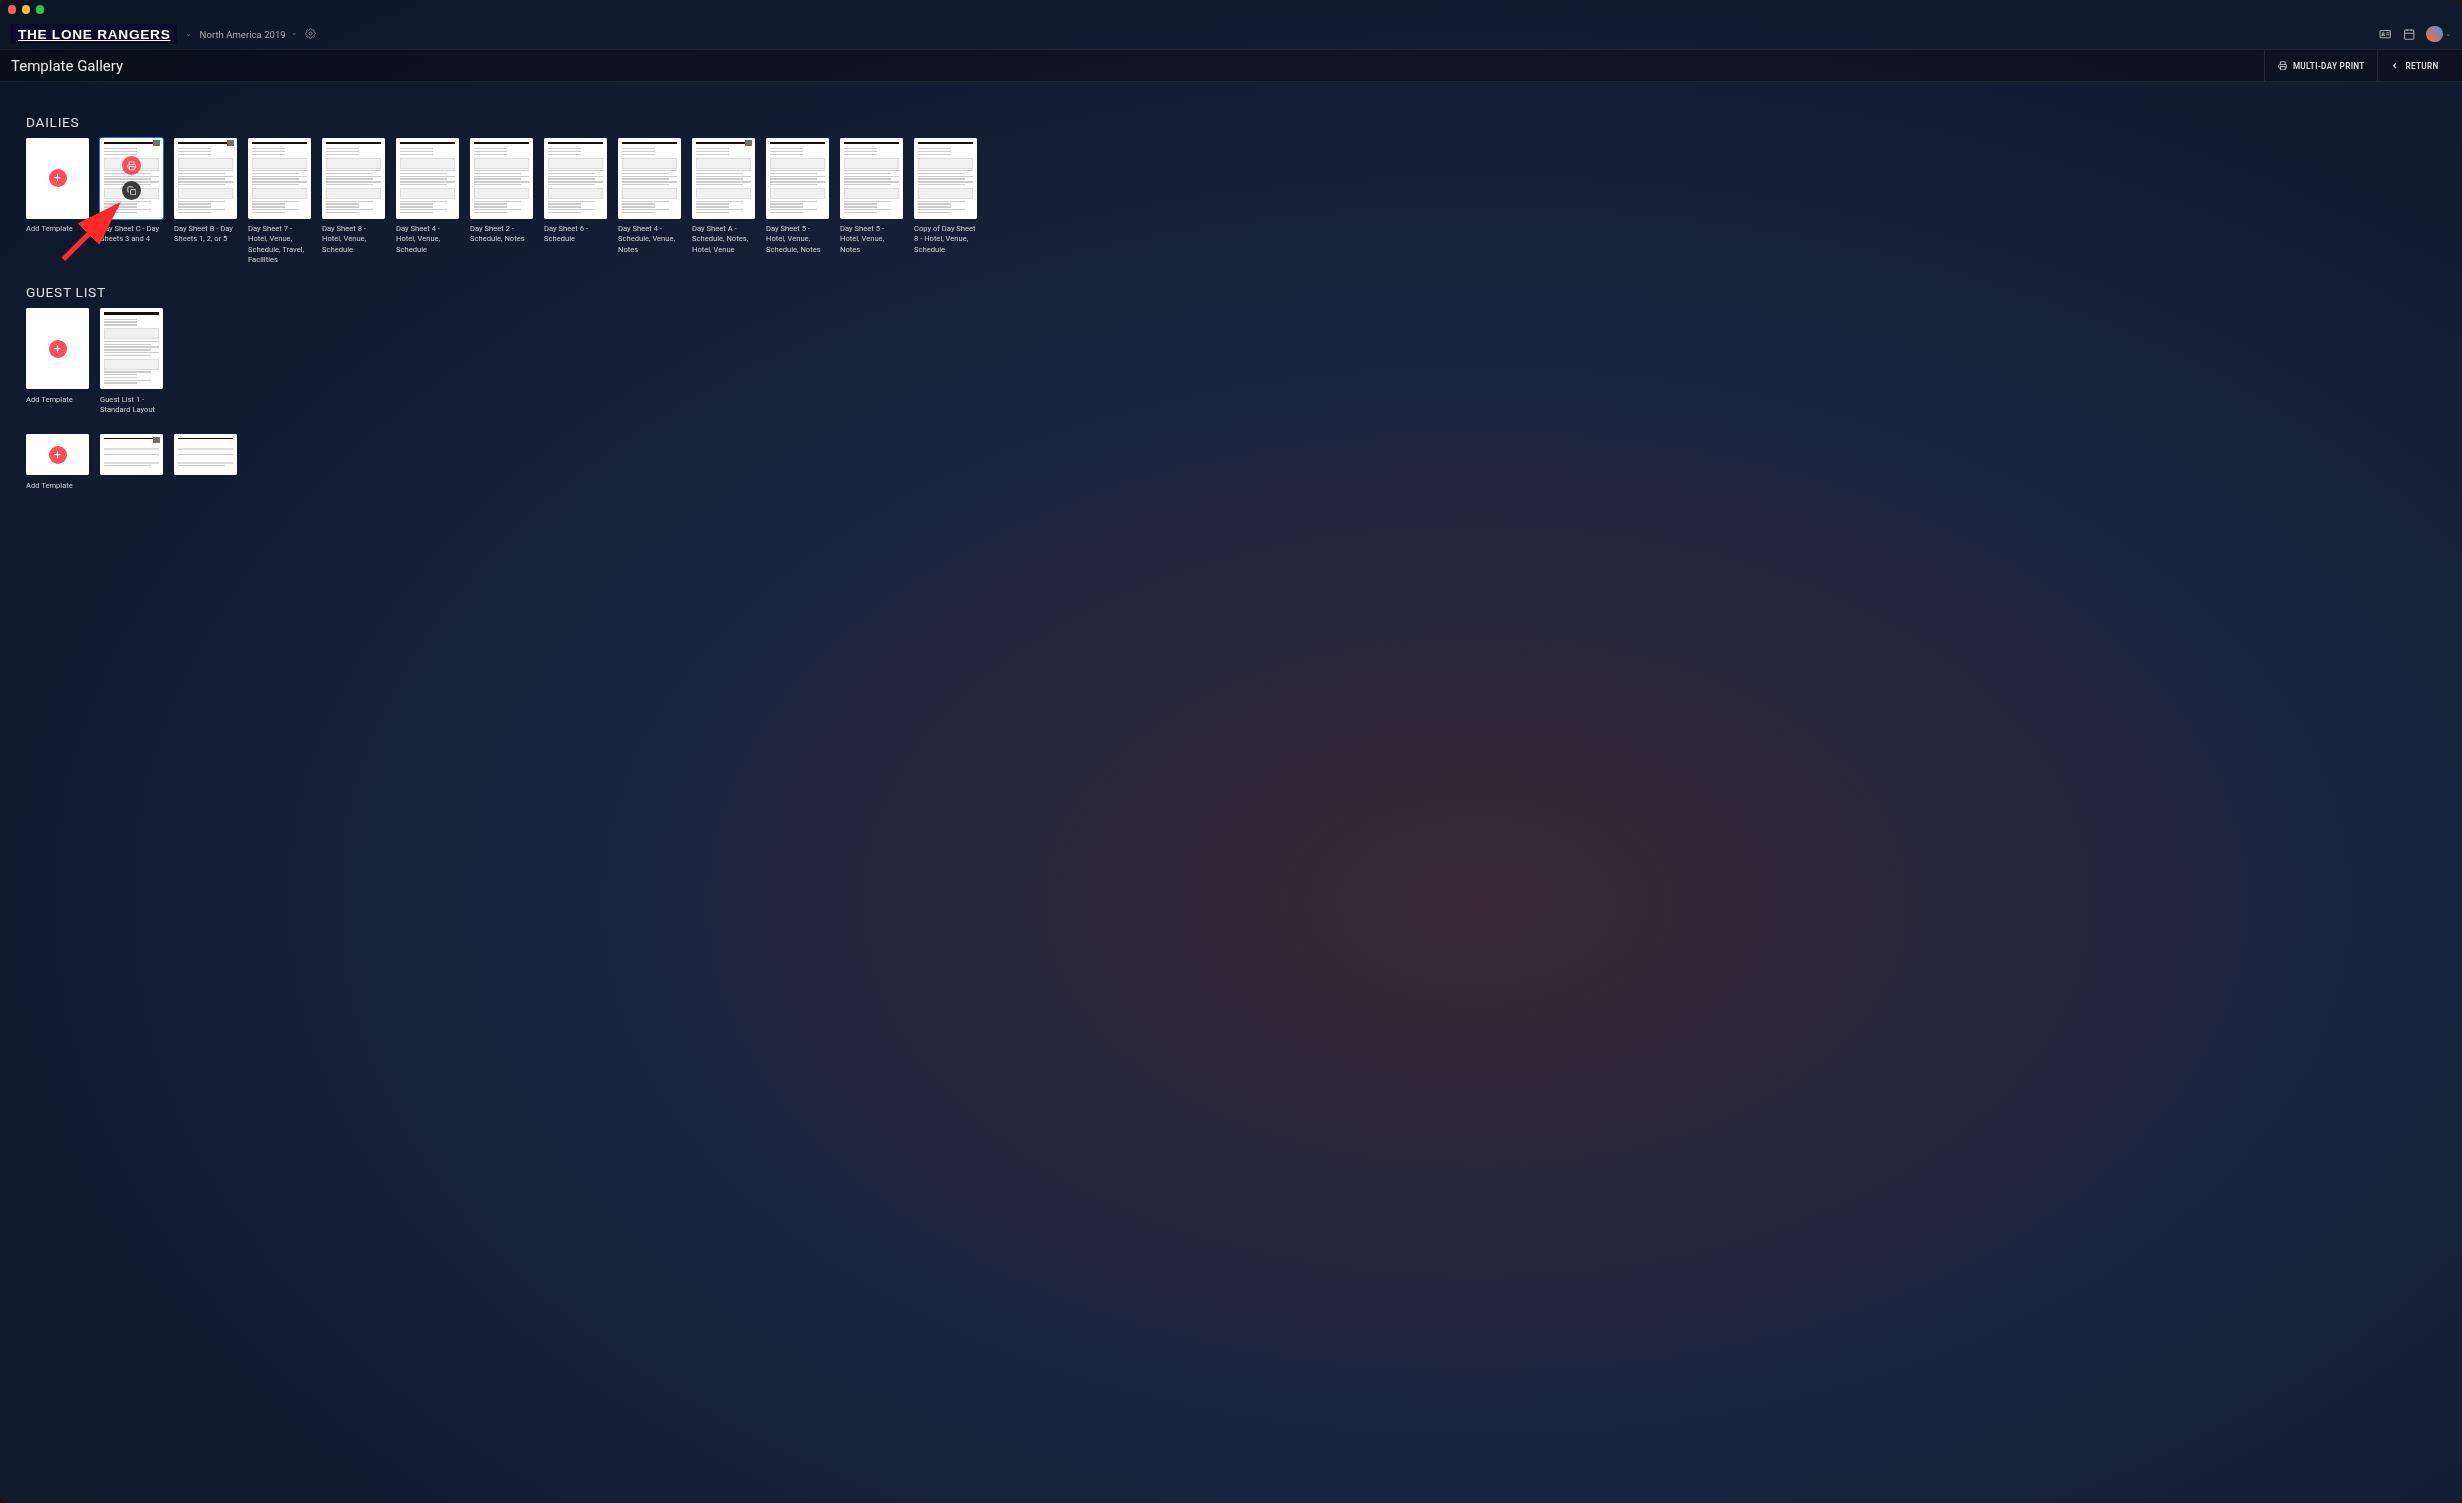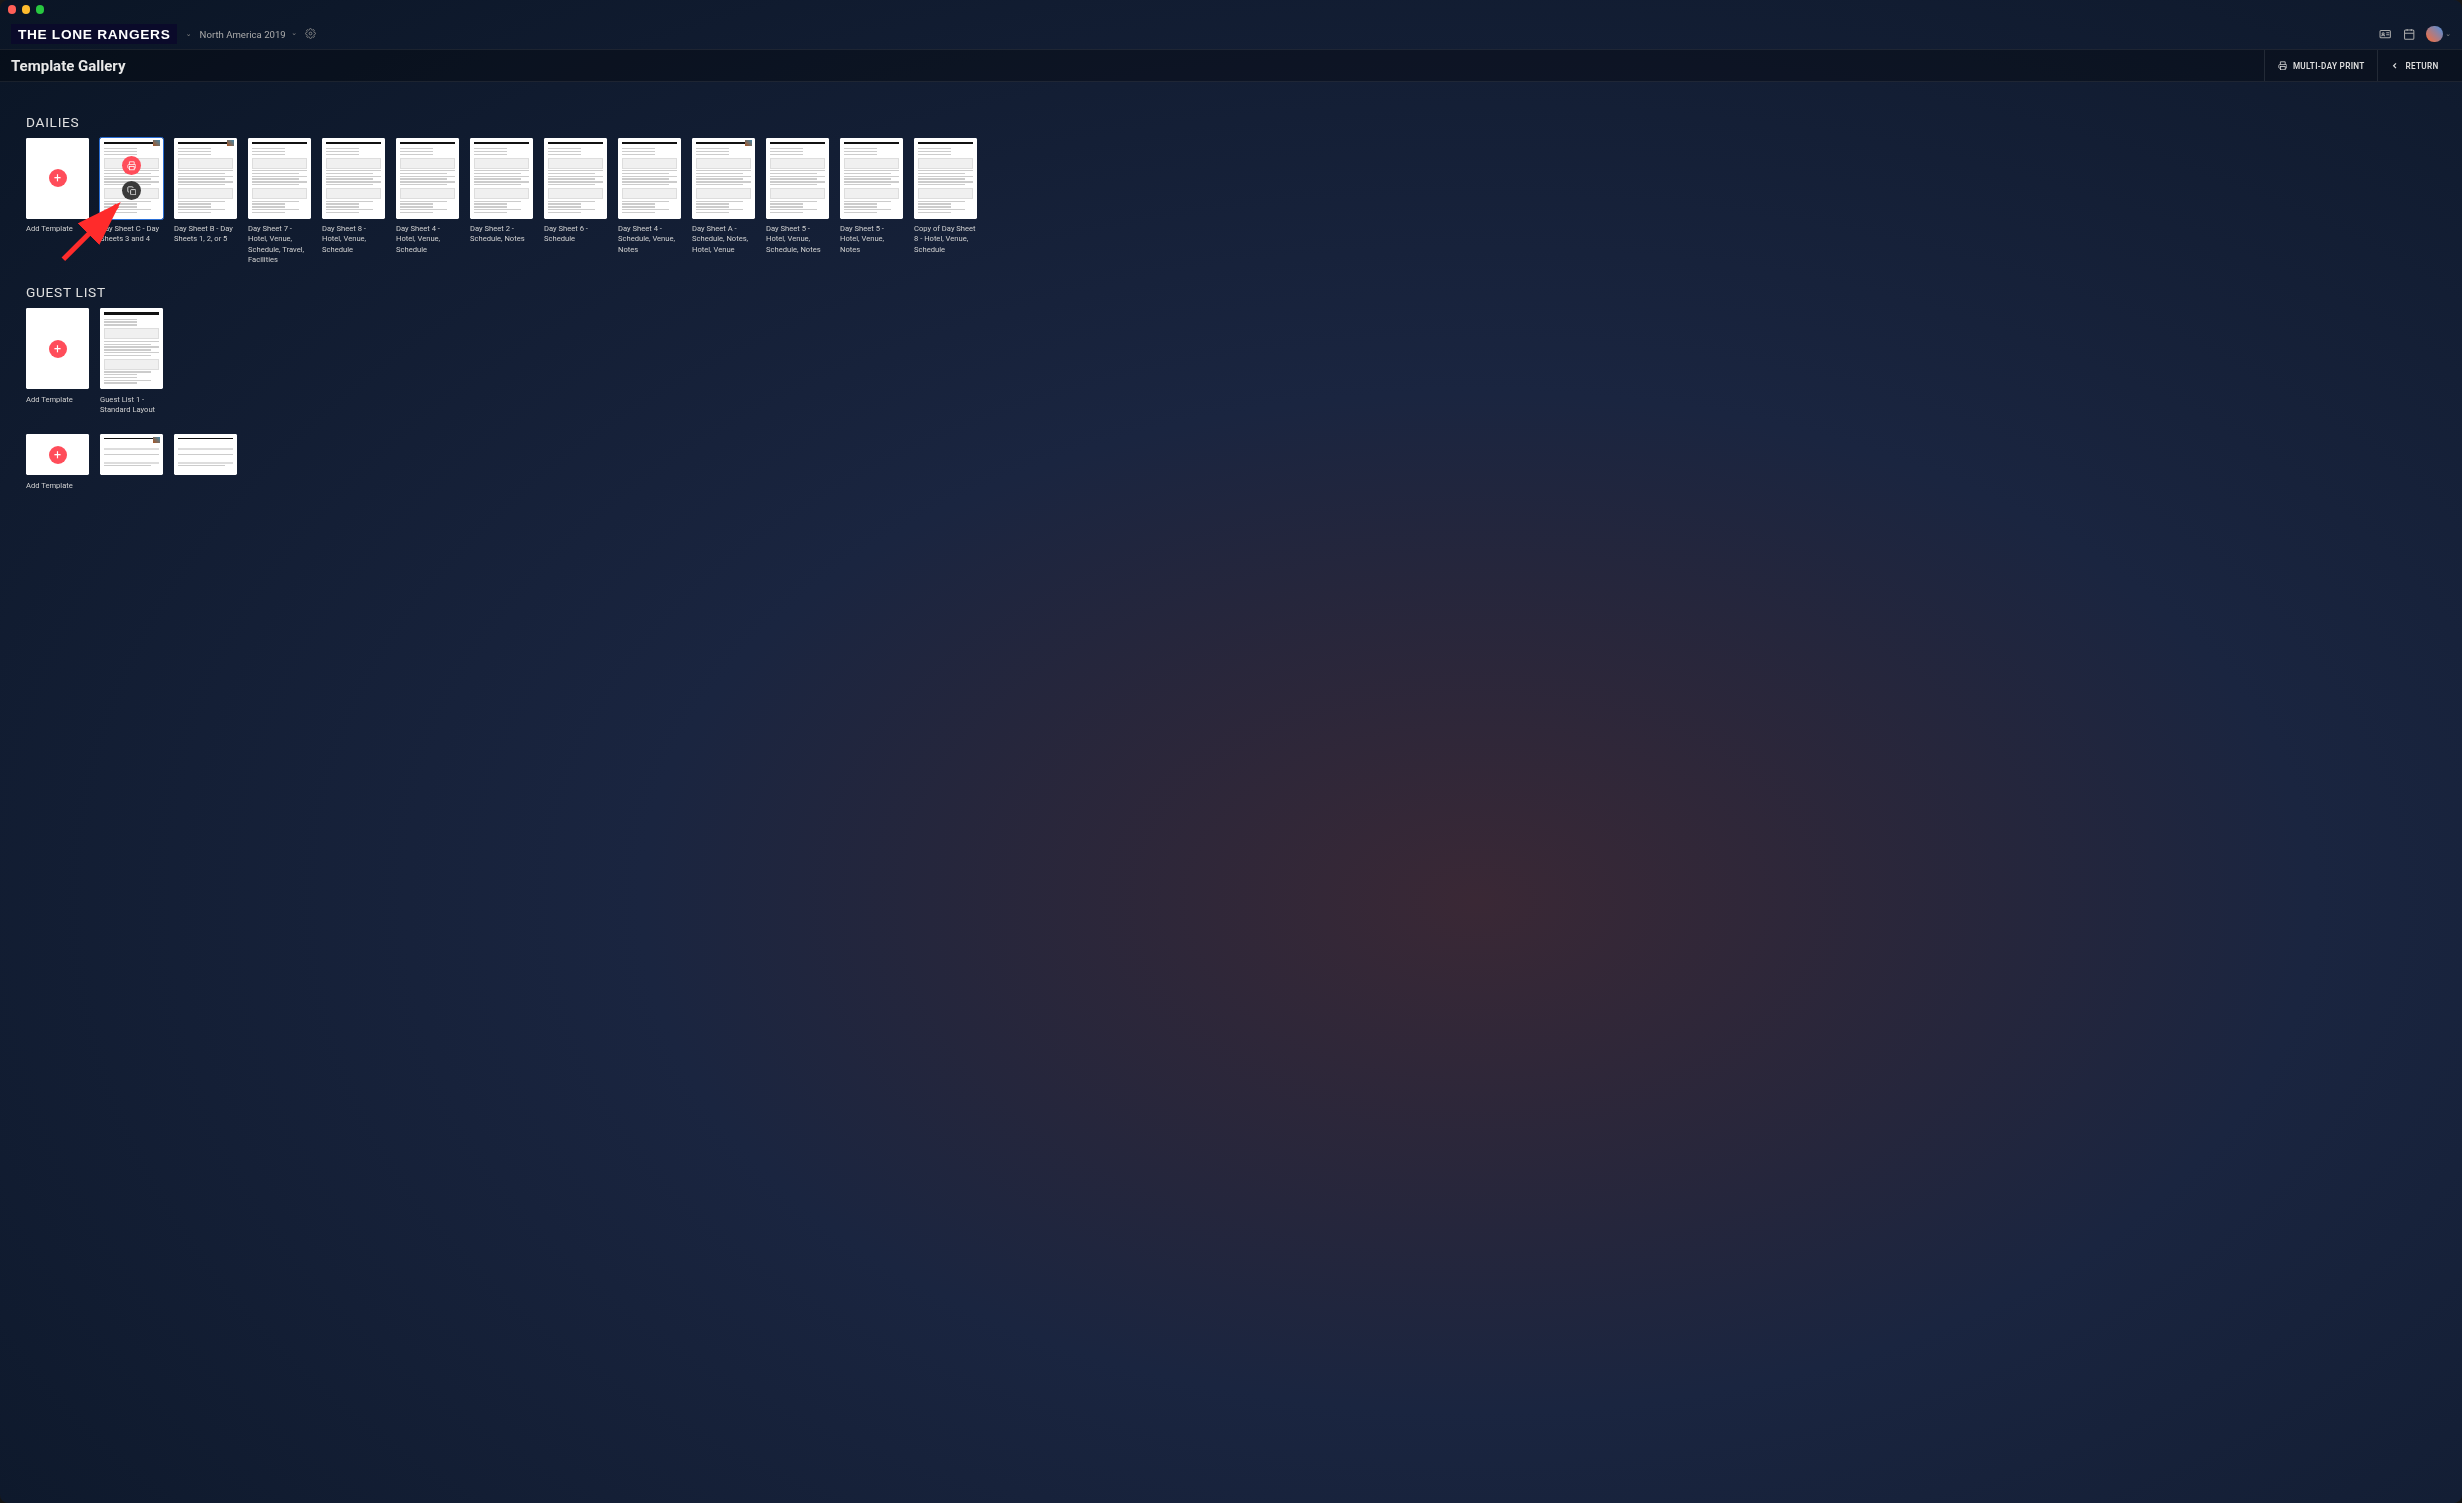--- a/index.html
+++ b/index.html
@@ -42,20 +42,21 @@
     }
     .team-logo {
       background: #0a0a2a;
       padding: 2.7px 6.9px;
       font-family: Impact, "Arial Black", sans-serif;
       font-size: 13.7px;
       font-weight: 900;
       letter-spacing: 0.7px;
       color: #fff;
       text-transform: uppercase;
+      text-decoration: underline;
     }
     .dropdown-pill {
       display: flex;
       align-items: flex-start;
       gap: 5.5px;
       color: #aaa;
       font-size: 9.6px;
       cursor: pointer;
     }
     .chevron { font-size: 6.9px; color: #888; }
@@ -84,21 +85,21 @@
       height: 33px;
       background: rgba(0,0,0,0.3);
       border-top: 0.7px solid rgba(255,255,255,0.08);
       border-bottom: 0.7px solid rgba(255,255,255,0.08);
       display: flex;
       align-items: center;
       padding: 0 11px;
     }
     .page-title {
       font-size: 15px;
-      font-weight: 700;
+      font-weight: 400;
       color: #e8e8e8;
     }
     .subheader-actions {
       margin-left: auto;
       display: flex;
       align-items: center;
       height: 100%;
     }
     .action-btn {
       display: flex;

